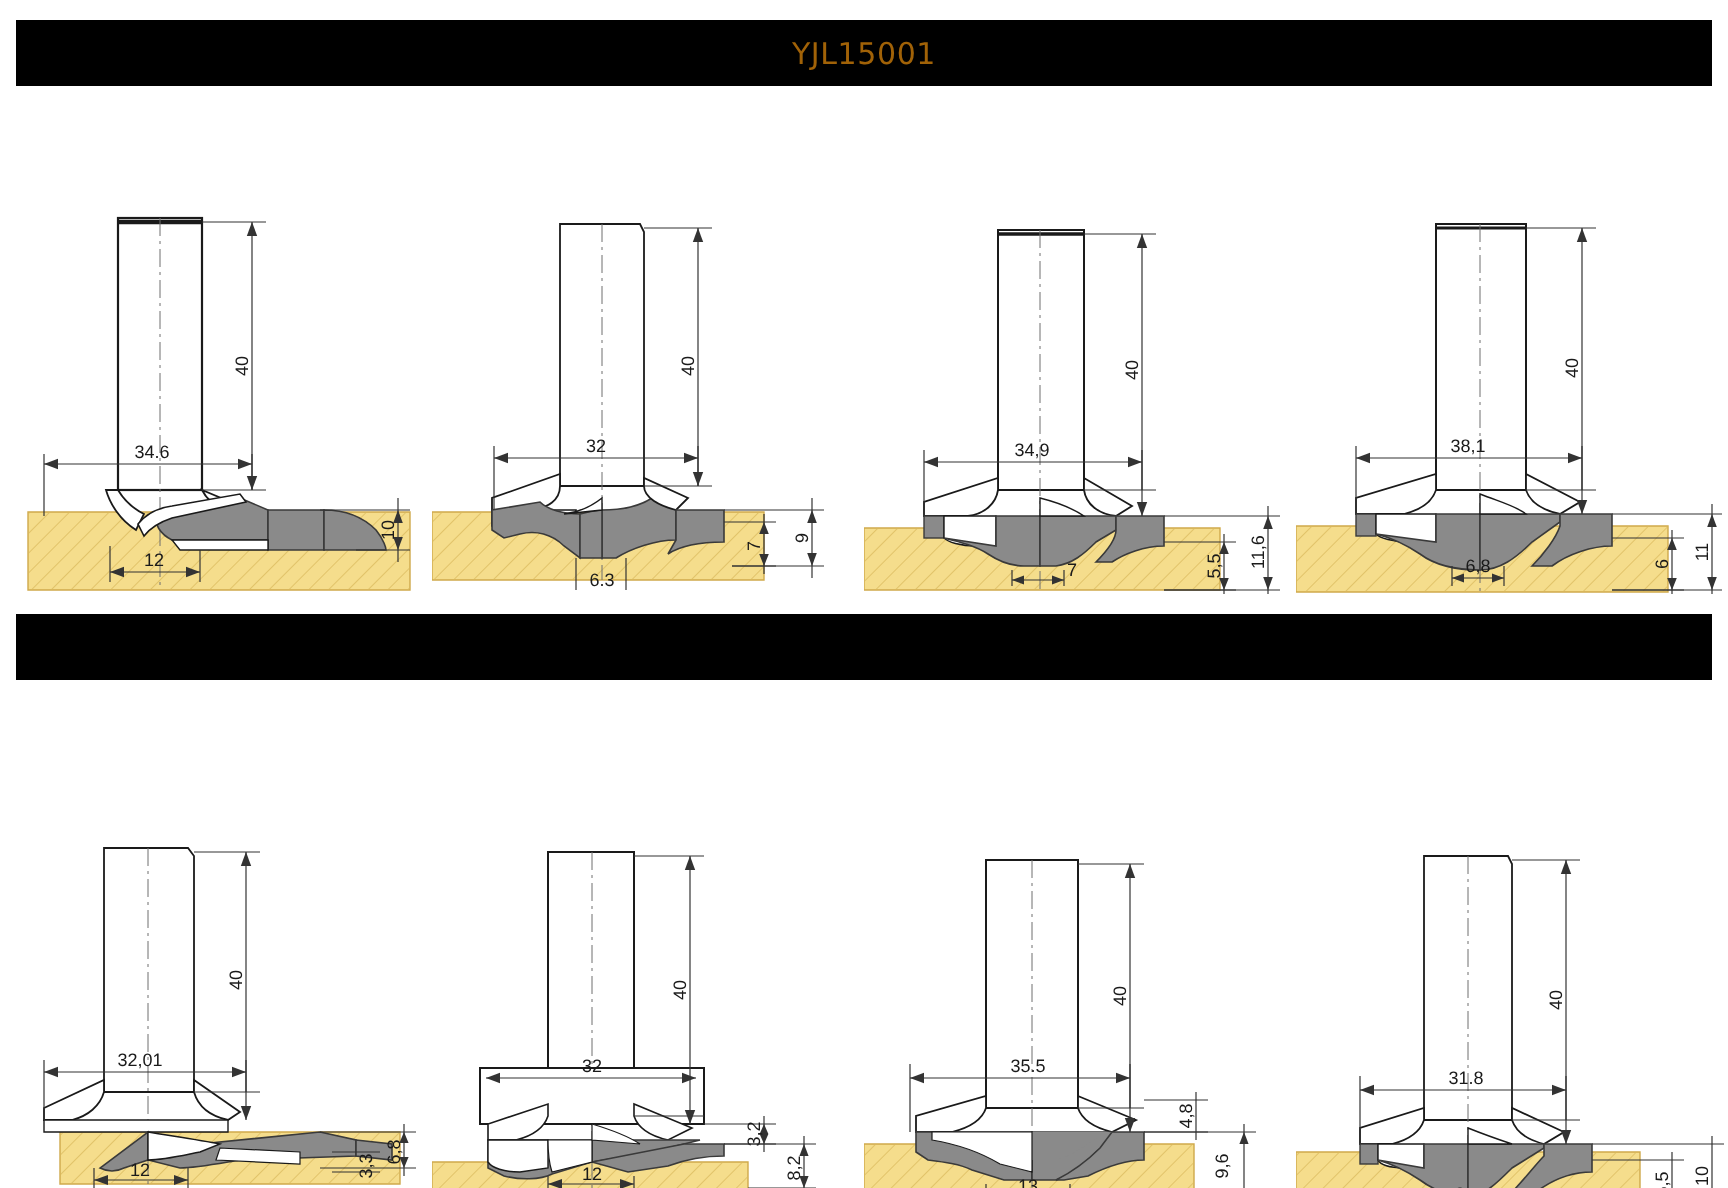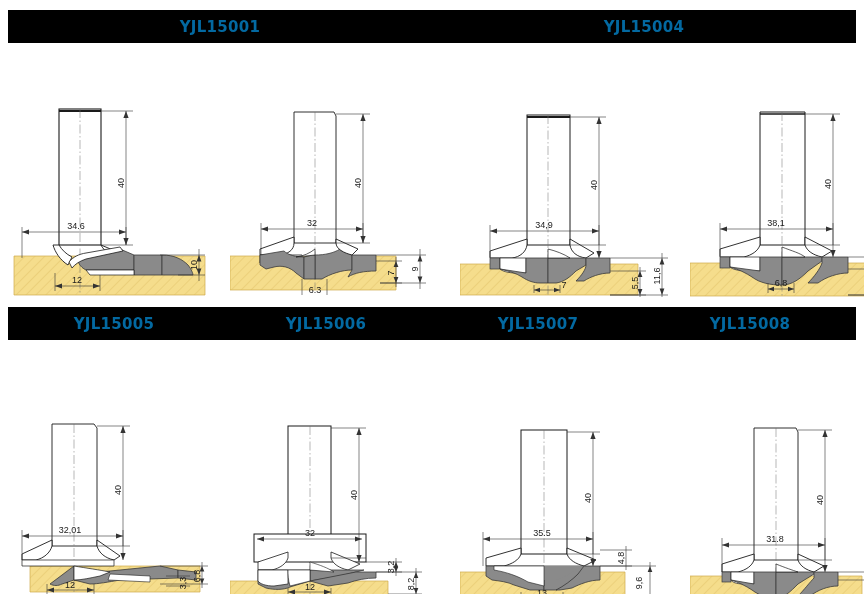--- a/index.html
+++ b/index.html
@@ -45,36 +45,35 @@
     height: 33px;
     display: flex;
   }
   .header-cell {
     flex: 1 1 0;
     display: flex;
     align-items: center;
     justify-content: center;
   }
   .header-cell .title-text {
-    color: #0369a1;
+    color: #a16207;
     font-family: "DejaVu Sans", sans-serif;
     font-size: 15px;
-    font-weight: bold;
+    font-weight: normal;
     letter-spacing: 0.3px;
     white-space: nowrap;
   }
 
   .panels {
     position: absolute;
     left: 0;
     top: 43px;
     width: 864px;
     height: 254px;
     display: flex;
-    gap: 14px;
   }
   .panel {
     flex: 1 1 0;
     position: relative;
     height: 254px;
   }
   .panel svg {
     display: block;
     width: 216px;
     height: 254px;
@@ -88,23 +87,20 @@
 </head>
 <body>
 
 <div class="sheet">
 
   <div class="row row-1">
     <div class="header-band"></div>
     <div class="header-titles">
       <div class="header-cell">
         <span class="title-text">YJL15001</span>
-      </div>
-      <div class="header-cell">
-        <span class="title-text">YJL15004</span>
       </div>
     </div>
 
     <div class="panels">
 
       <div class="panel">
         <svg viewBox="0 0 216 254" xmlns="http://www.w3.org/2000/svg">
           <defs>
             <pattern id="hatchA1" width="7" height="7" patternTransform="rotate(45)" patternUnits="userSpaceOnUse">
               <line x1="0" y1="0" x2="0" y2="7" stroke="#d8b85a" stroke-width="0.7"></line>
@@ -372,34 +368,20 @@
           </g>
           <text class="dim-text" x="91" y="243" text-anchor="middle">6,8</text>
         </svg>
       </div>
 
     </div>
   </div>
 
   <div class="row row-2">
     <div class="header-band"></div>
-    <div class="header-titles">
-      <div class="header-cell">
-        <span class="title-text">YJL15005</span>
-      </div>
-      <div class="header-cell">
-        <span class="title-text">YJL15006</span>
-      </div>
-      <div class="header-cell">
-        <span class="title-text">YJL15007</span>
-      </div>
-      <div class="header-cell">
-        <span class="title-text">YJL15008</span>
-      </div>
-    </div>
 
     <div class="panels">
 
       <div class="panel">
         <svg viewBox="0 0 216 254" xmlns="http://www.w3.org/2000/svg">
           <defs>
             <pattern id="hatchB1" width="7" height="7" patternTransform="rotate(45)" patternUnits="userSpaceOnUse">
               <line x1="0" y1="0" x2="0" y2="7" stroke="#d8b85a" stroke-width="0.7"></line>
             </pattern>
           </defs>

